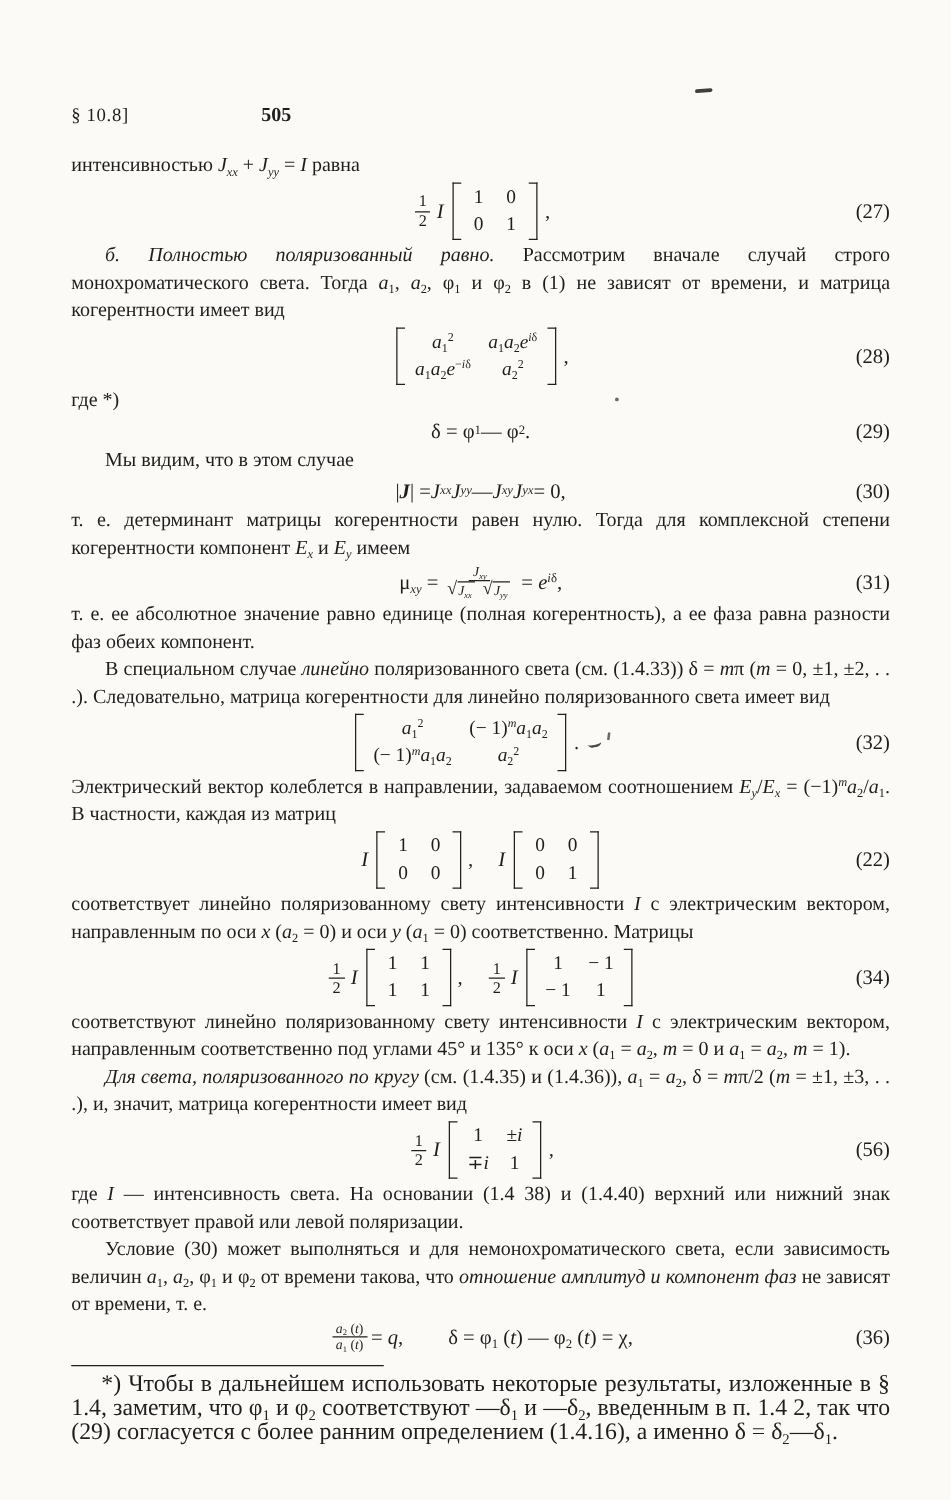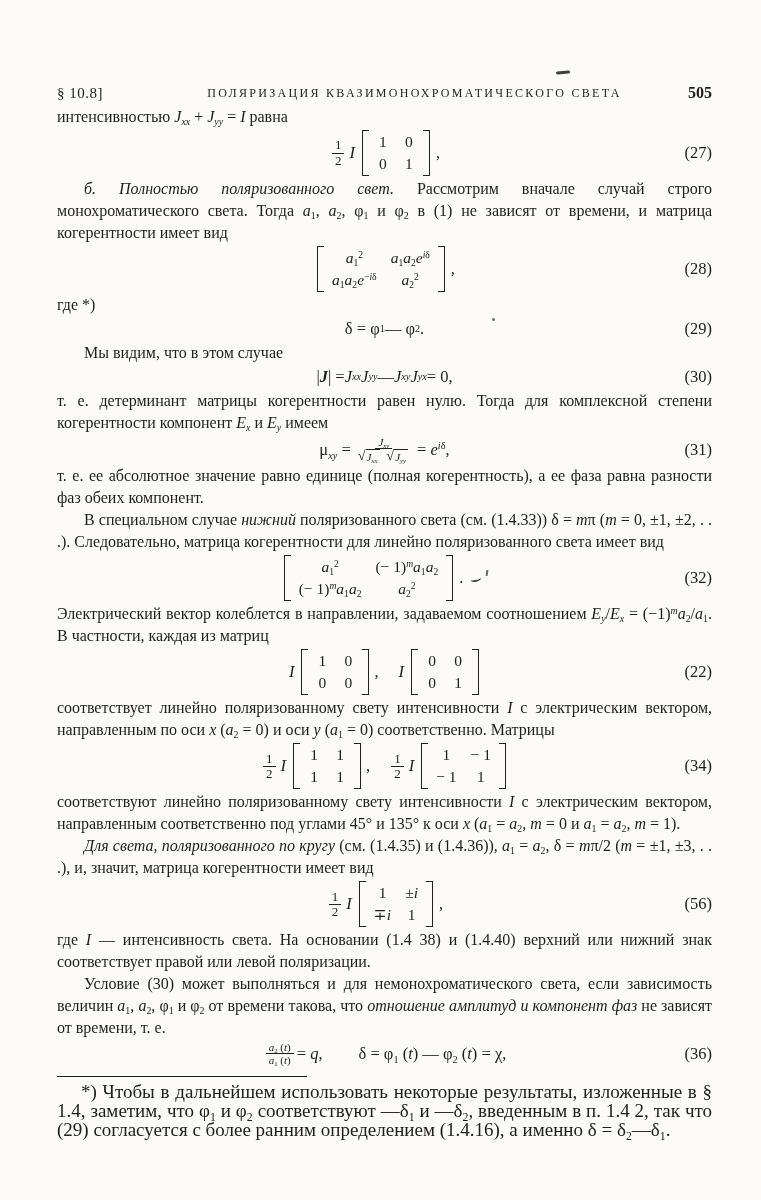--- a/index.html
+++ b/index.html
@@ -3,21 +3,21 @@
 <meta charset="utf-8">
 <style>
   html,body{margin:0;padding:0;background:#e8e8e4;}
   .sheet{
     width:761px;height:1200px;box-sizing:border-box;position:relative;overflow:hidden;
     background:#fbfaf6;color:#1e1e1e;
     padding:84px 49px 0 57px;
     font-family:"Liberation Serif","DejaVu Serif",serif;
   }
   
-  .pagehead{display:flex;align-items:center;margin-bottom:4px;}
+  .pagehead{display:flex;align-items:flex-end;margin-bottom:20px;}
   .hsec{font-size:15px;width:118px;flex:none;letter-spacing:0.5px;}
   .htitle{flex:1;text-align:center;font-size:12px;letter-spacing:2.3px;color:#242424;white-space:nowrap;}
   .hpage{font-size:16px;font-weight:bold;width:58px;flex:none;text-align:right;}
   
   .bp{margin:0;font-size:16px;line-height:22px;text-align:justify;}
   .ind{text-indent:27px;}
   i{font-style:italic;}
   sub,sup{font-size:62%;line-height:0;}
   sub{vertical-align:-0.35em;}
   sup{vertical-align:0.55em;}
@@ -58,21 +58,20 @@
 </head>
 <body>
 
 <div class="sheet">
 
   <div class="art-dash"></div>
   <div class="art-dot"></div>
 
   <div class="pagehead">
     <span class="hsec">§ 10.8]</span>
-    <span class="htitle">ПОЛЯРИЗАЦИЯ КВАЗИМОНОХРОМАТИЧЕСКОГО СВЕТА</span>
     <span class="hpage">505</span>
   </div>
 
   <p class="bp">интенсивностью <i>J</i><sub><i>xx</i></sub> + <i>J</i><sub><i>yy</i></sub> = <i>I</i> равна</p>
 
   <div class="eq">
     <span class="eqc">
       <span class="frac half">
           <span class="fn">1</span>
           <span class="fd">2</span>
@@ -86,21 +85,21 @@
             <span class="mxc">0</span>
             <span class="mxc">1</span>
           </span>
           <span class="br brr"></span>
         </span>
       <span class="tail">,</span>
     </span>
     <span class="eqno">(27)</span>
   </div>
 
-  <p class="bp ind"><i>б. Полностью поляризованного свет.</i> Рассмотрим вначале случай строго монохроматического света. Тогда <i>a</i><sub>1</sub>, <i>a</i><sub>2</sub>, φ<sub>1</sub> и φ<sub>2</sub> в (1) не зависят от времени, и матрица когерентности имеет вид</p>
+  <p class="bp ind"><i>б. Полностью поляризованный равно.</i> Рассмотрим вначале случай строго монохроматического света. Тогда <i>a</i><sub>1</sub>, <i>a</i><sub>2</sub>, φ<sub>1</sub> и φ<sub>2</sub> в (1) не зависят от времени, и матрица когерентности имеет вид</p>
 
   <div class="eq">
     <span class="eqc">
       <span class="mx">
           <span class="br brl"></span>
           <span class="mxg" style="grid-template-columns: repeat(2, auto);">
             <span class="mxc"><i>a</i><sub>1</sub><sup>2</sup></span>
             <span class="mxc"><i>a</i><sub>1</sub><i>a</i><sub>2</sub><i>e</i><sup><i>i</i>δ</sup></span>
             <span class="mxc"><i>a</i><sub>1</sub><i>a</i><sub>2</sub><i>e</i><sup>−<i>i</i>δ</sup></span>
             <span class="mxc"><i>a</i><sub>2</sub><sup>2</sup></span>
@@ -140,21 +139,21 @@
               <span class="rad">√</span>
               <span class="vinc"><i>J</i><sub><i>yy</i></sub></span>
             </span></span>
         </span>
       <span>= <i>e</i><sup><i>i</i>δ</sup>,</span>
     </span>
     <span class="eqno">(31)</span>
   </div>
 
   <p class="bp">т. е. ее абсолютное значение равно единице (полная когерентность), а ее фаза равна разности фаз обеих компонент.</p>
-  <p class="bp ind">В специальном случае <i>нижний</i> поляризованного света (см. (1.4.33)) δ = <i>m</i>π (<i>m</i> = 0, ±1, ±2, . . .). Следовательно, матрица когерентности для линейно поляризованного света имеет вид</p>
+  <p class="bp ind">В специальном случае <i>линейно</i> поляризованного света (см. (1.4.33)) δ = <i>m</i>π (<i>m</i> = 0, ±1, ±2, . . .). Следовательно, матрица когерентности для линейно поляризованного света имеет вид</p>
 
   <div class="eq">
     <span class="eqc">
       <span class="mx">
           <span class="br brl"></span>
           <span class="mxg" style="grid-template-columns: repeat(2, auto);">
             <span class="mxc"><i>a</i><sub>1</sub><sup>2</sup></span>
             <span class="mxc">(− 1)<sup><i>m</i></sup><i>a</i><sub>1</sub><i>a</i><sub>2</sub></span>
             <span class="mxc">(− 1)<sup><i>m</i></sup><i>a</i><sub>1</sub><i>a</i><sub>2</sub></span>
             <span class="mxc"><i>a</i><sub>2</sub><sup>2</sup></span>

